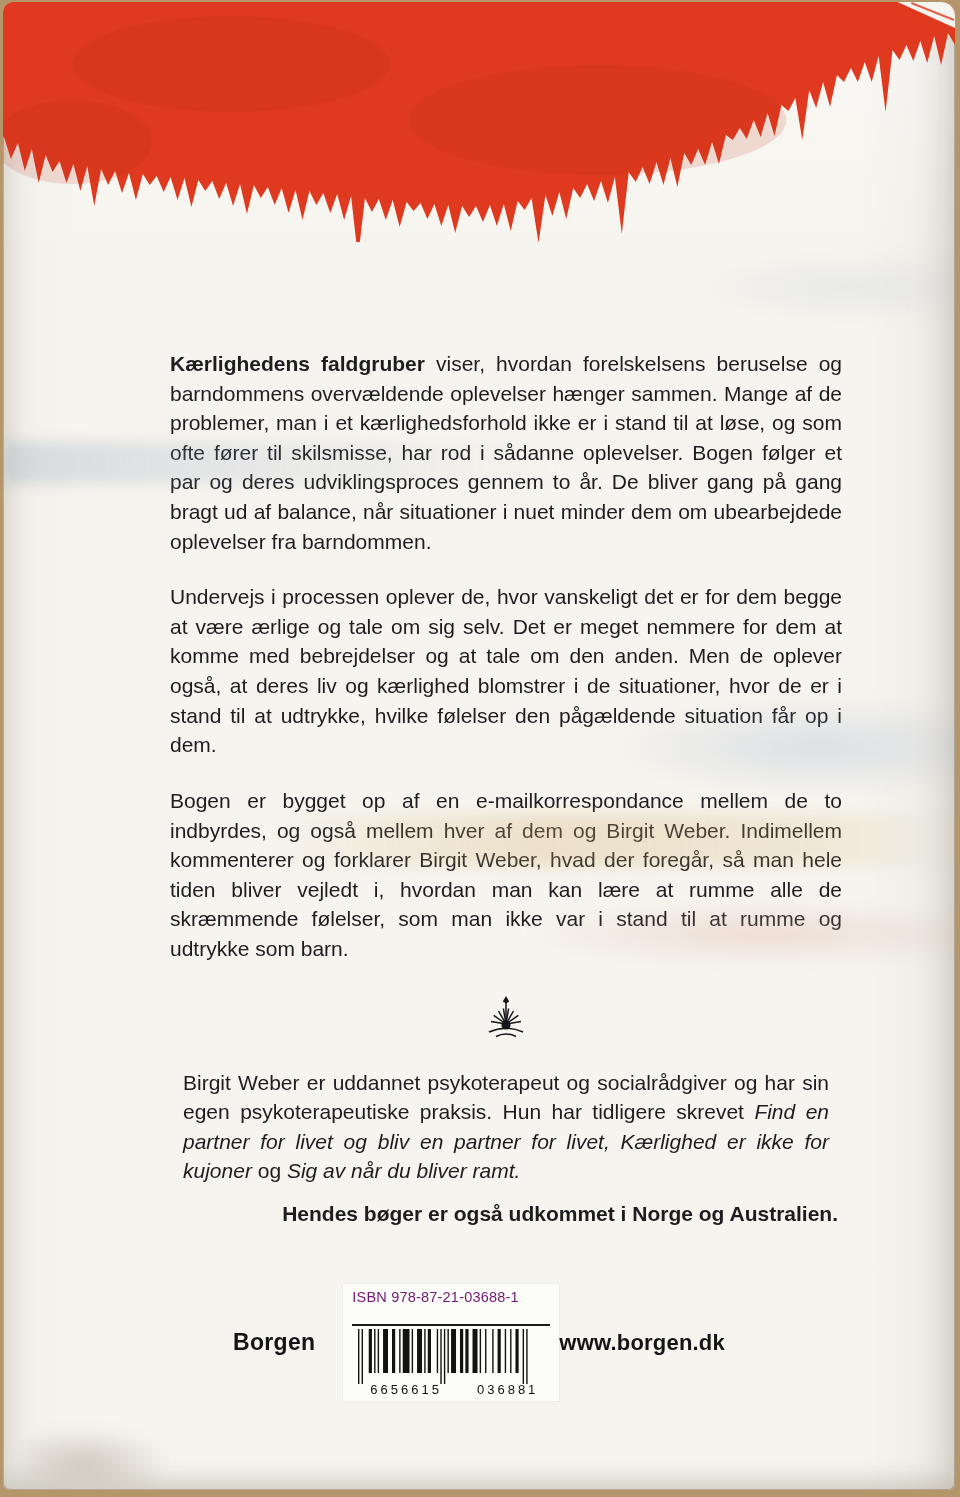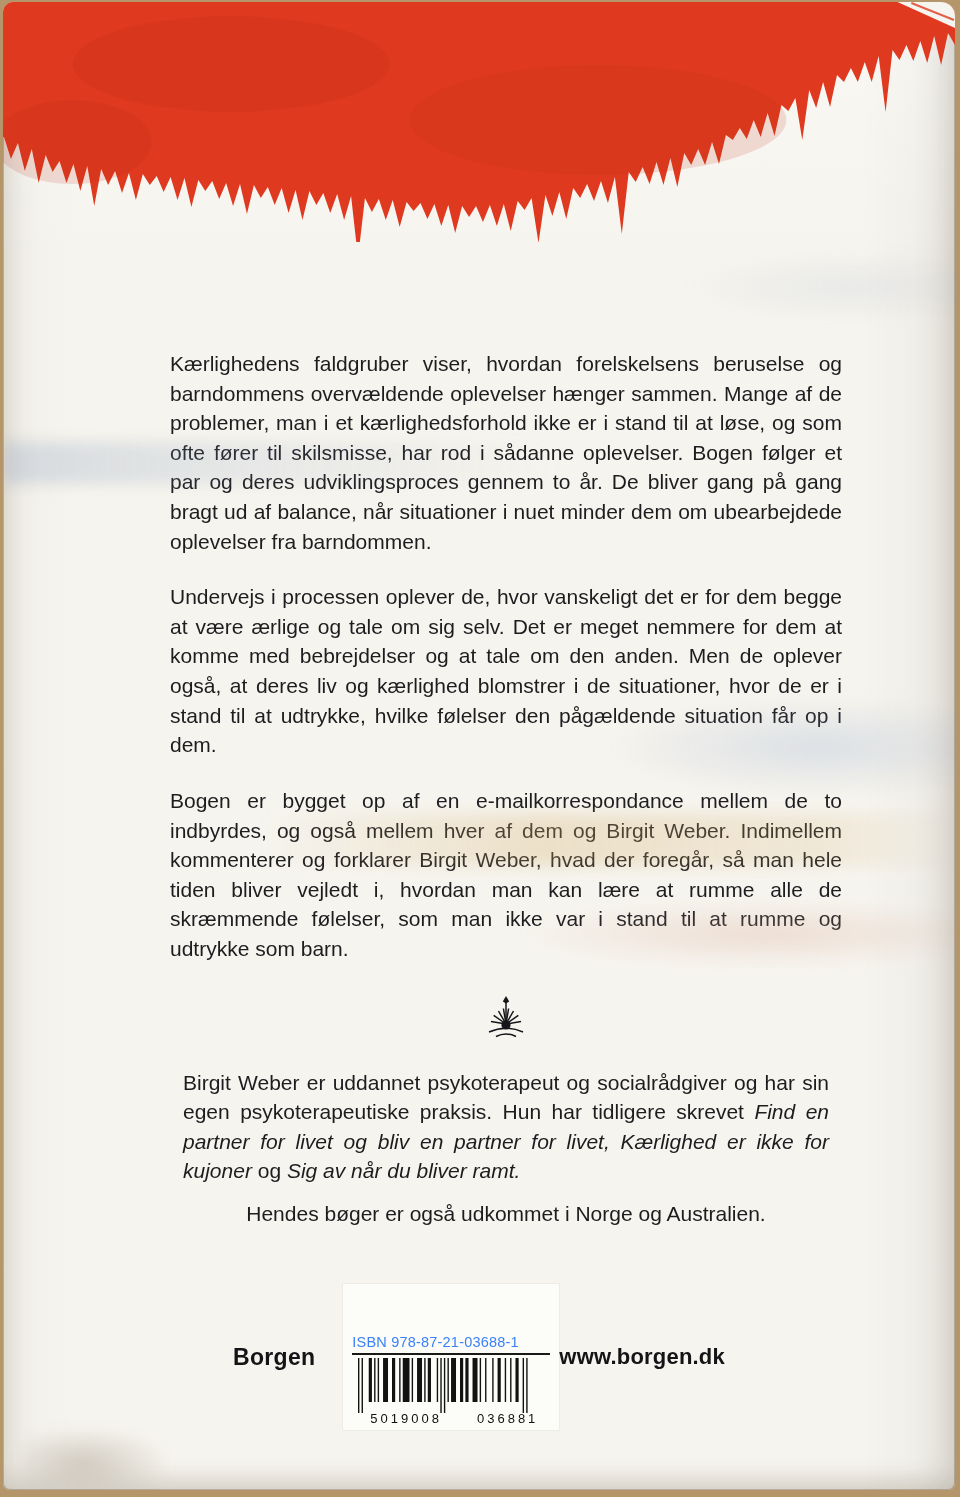--- a/index.html
+++ b/index.html
@@ -37,35 +37,35 @@
   .stain.s6{top:250px;left:680px;width:280px;height:70px;
     background:radial-gradient(ellipse at 60% 50%, rgba(160,175,200,.16), rgba(160,175,200,0) 70%);}
 
   .content{
     position:absolute;top:347px;left:167px;width:672px;z-index:2;
     color:#1d1d20;font-size:21px;line-height:1.41;
     text-align:justify;
   }
   .para{margin:0 0 26px;}
   .para.last{margin-bottom:0;}
-  .lead{font-weight:normal;}
+  .lead{font-weight:bold;}
   .ornament{margin:30px auto 26px;width:46px;height:48px;display:flex;align-items:center;justify-content:center;}
   .bio{margin:13px;}
-  .bio2{margin:4px;text-align:center;}
+  .bio2{margin:4px;text-align:right;font-weight:bold;}
   .bio em{font-style:italic;}
 
   .footer{
     position:absolute;top:1282px;left:0;width:100%;z-index:2;
     display:flex;align-items:center;justify-content:center;
     color:#141417;
   }
   .pubname{font-weight:bold;font-size:23px;margin-right:28px;letter-spacing:.3px;}
   .website{font-weight:bold;font-size:22px;letter-spacing:.2px;}
   .barcode-box{background:#fcfcf9;padding:5px 9px 2px;width:198px;box-shadow:0 0 0 1px rgba(0,0,0,.03);}
-  .isbn{font-size:14.5px;letter-spacing:.2px;border-bottom:2px solid #1a1a1a;padding-bottom:3px;margin-bottom:3px;white-space:nowrap;color:#3b82f6;margin-top:45px;}
+  .isbn{font-size:14.5px;letter-spacing:.2px;border-bottom:2px solid #1a1a1a;padding-bottom:19px;margin-bottom:3px;white-space:nowrap;color:#701a75;}
   .bars-wrap{position:relative;height:70px;}
   #barcode-svg{position:absolute;top:0;left:4px;}
   .digits{position:absolute;bottom:2px;font-size:13px;letter-spacing:3px;color:#111;}
   .digits.left{left:18px;}
   .digits.right{right:12px;text-align:center;}
 </style>
 </head>
 <body>
 
 <div class="cover">
@@ -149,20 +149,20 @@
             <rect x="123.68" y="0" width="1.39" height="44" fill="#121212"></rect>
             <rect x="129.05" y="0" width="1.39" height="44" fill="#121212"></rect>
             <rect x="136.21" y="0" width="1.39" height="44" fill="#121212"></rect>
             <rect x="141.58" y="0" width="3.18" height="44" fill="#121212"></rect>
             <rect x="148.74" y="0" width="1.39" height="44" fill="#121212"></rect>
             <rect x="154.11" y="0" width="1.39" height="44" fill="#121212"></rect>
             <rect x="159.47" y="0" width="3.18" height="44" fill="#121212"></rect>
             <rect x="166.63" y="0" width="1.39" height="55" fill="#121212"></rect>
             <rect x="170.21" y="0" width="1.39" height="55" fill="#121212"></rect>
           </svg>
-        <span class="digits left">5019008</span>
+        <span class="digits left">6656615</span>
         <span class="digits right">036881</span>
       </div>
     </div>
 
     <div class="website">www.borgen.dk</div>
   </footer>
 </div>
 
 </body></html>

